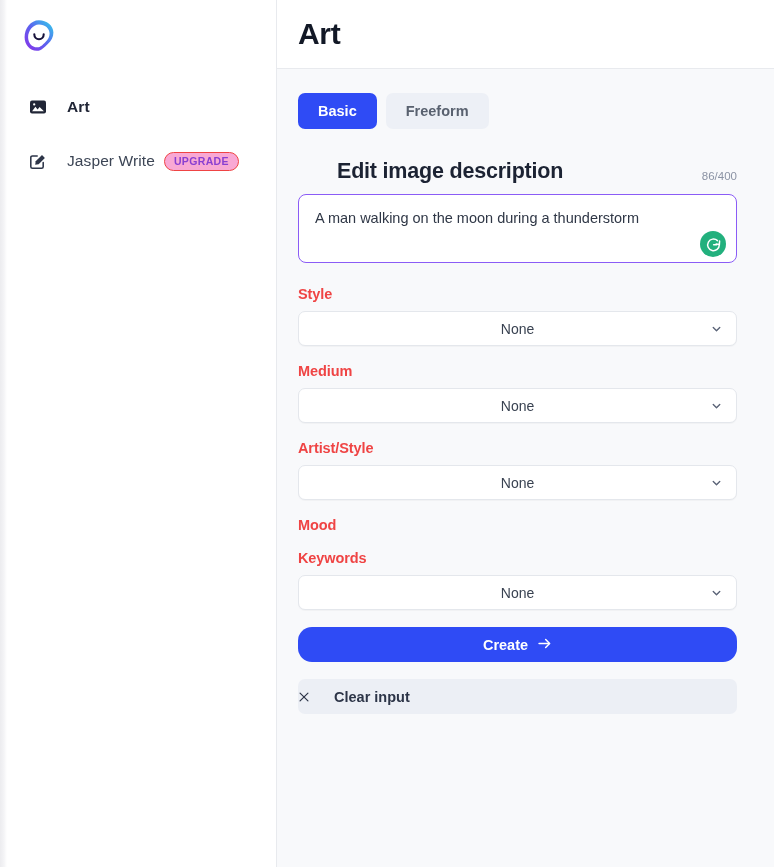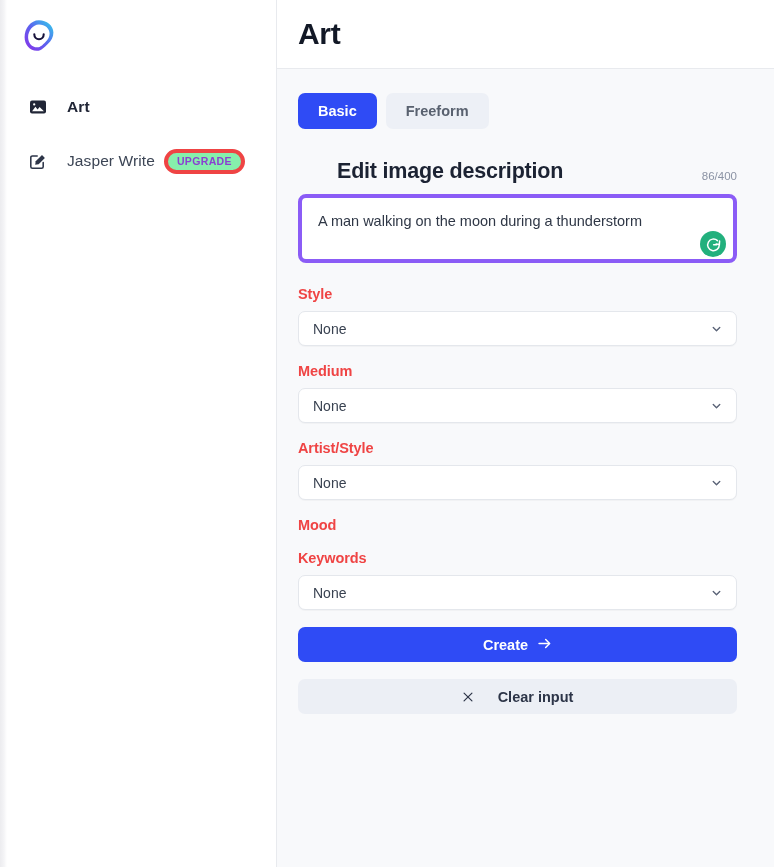--- a/index.html
+++ b/index.html
@@ -58,23 +58,23 @@
     font-weight: 700;
     color: #212636;
     letter-spacing: 0.1px;
     white-space: nowrap;
   }
   .nav-label.muted { color: #3c4555; font-weight: 400; }
   .badge {
     margin-left: 9px;
     display: inline-block;
     padding: 2px 9px 3px;
-    border: 4px solid #ef4444;
+    border: 1px solid #ef4444;
     border-radius: 999px;
-    background: #86efac;
+    background: #f9a8d4;
     color: #8a3fd1;
     font-size: 10.5px;
     font-weight: 700;
     letter-spacing: 0.35px;
     line-height: 1.15;
     vertical-align: middle;
   }
 
   
   .main {
@@ -143,21 +143,21 @@
     color: #8b93a4;
     padding-bottom: 2px;
   }
 
   
   .ta-wrap { position: relative; margin-bottom: 19px; }
   .ta {
     width: 100%;
     height: 69px;
     background: #ffffff;
-    border: 4px solid #8b5cf6;
+    border: 1px solid #8b5cf6;
     border-radius: 8px;
     padding: 14px 16px;
     font-family: inherit;
     font-size: 14.5px;
     color: #2f3746;
     line-height: 1.35;
     resize: none;
     outline: none;
   }
   .grammarly {
@@ -183,60 +183,61 @@
     position: relative;
     height: 35px;
     background: #ffffff;
     border: 1px solid #e4e7ec;
     border-radius: 7px;
     display: flex;
     align-items: center;
     padding: 0 14px;
     cursor: pointer;
     box-shadow: 0 1px 1px rgba(16,24,40,.03);
+    justify-content: center;
   }
   .select-value {
     font-size: 14px;
     color: #394251;
   }
   .chev {
     position: absolute;
     right: 13px; top: 50%;
     transform: translateY(-50%);
     display: flex;
   }
 
   
   .btn-create {
     width: 100%;
     height: 35px;
     background: #2f4bf5;
     border: none;
-    border-radius: 7px;
+    border-radius: 14px;
     color: #ffffff;
     font-family: inherit;
     font-size: 14.5px;
     font-weight: 700;
     display: flex; align-items: center; justify-content: center;
     gap: 9px;
     cursor: pointer;
     margin-top: 8px;
     margin-bottom: 17px;
   }
   .btn-clear {
     width: 100%;
     height: 35px;
     background: #eceff5;
     border: none;
     border-radius: 7px;
     color: #2d3548;
     font-family: inherit;
     font-size: 14.5px;
     font-weight: 700;
-    display: flex; align-items: center; justify-content: center;
+    display: flex; align-items: center; 
     gap: 24px;
     cursor: pointer;
   }
   .x-icon { display: flex; }
 </style>
 </head>
 <body>
 
 <div class="app">
 

